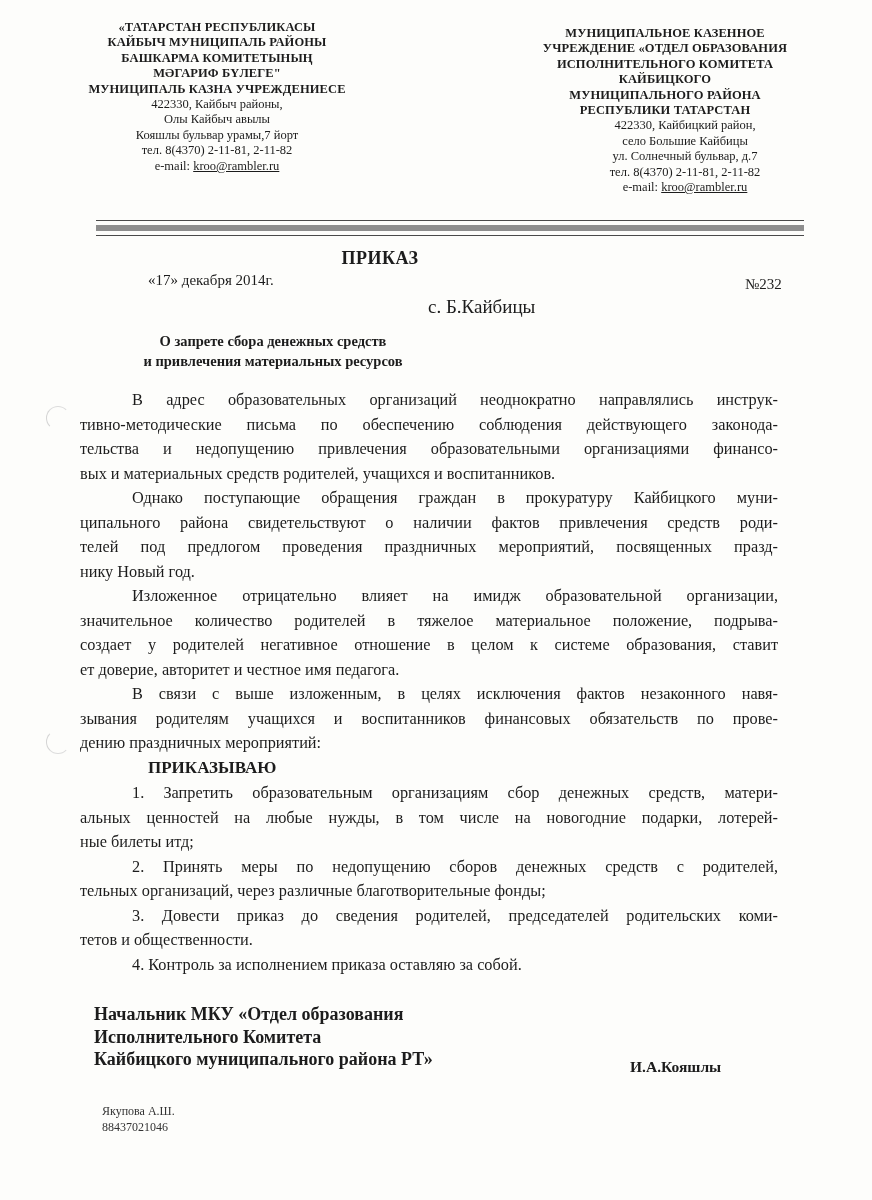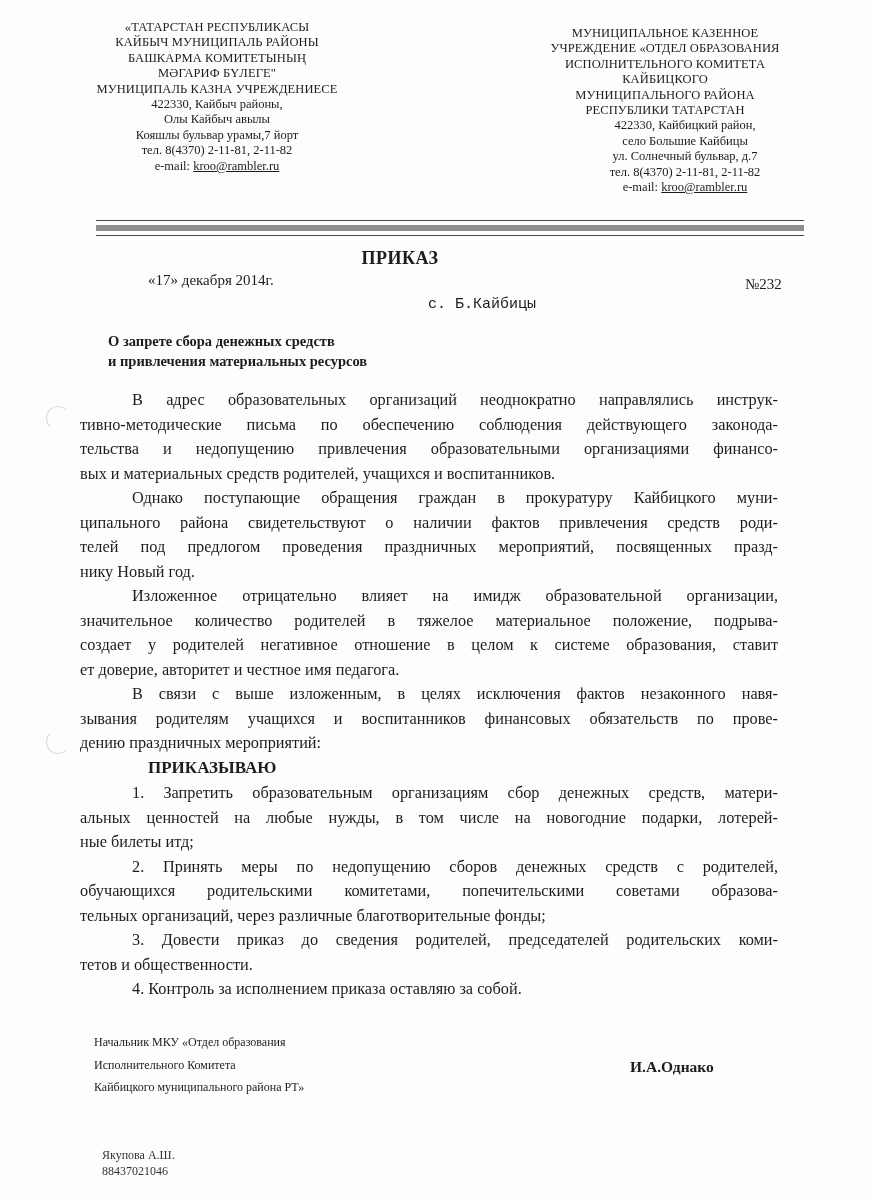--- a/index.html
+++ b/index.html
@@ -10,68 +10,68 @@
       color: #1c1c1c;
       position: relative;
       overflow: hidden;
     }
     .page { position: absolute; left: 0; top: 0; width: 872px; height: 1200px; }
 
     .hdr-block {
       position: absolute; text-align: center;
       font-size: 12.5px; line-height: 15.4px;
     }
-    .hdr-block .b { font-weight: normal; letter-spacing: 0.1px; }
+    .hdr-block .b { font-weight: bold; letter-spacing: 0.1px; }
     .hdr-left { left: 82px; top: 20px; width: 270px; }
     .hdr-right { left: 535px; top: 26px; width: 260px; }
     .hdr-right .addr { padding-left: 40px; }
     .u { text-decoration: underline; }
 
     .rule-wrap { position: absolute; left: 96px; top: 220px; width: 708px; }
     .rule-thin { height: 1px; background: #4a4a4a; }
     .rule-thick { height: 6px; background: #8e8e8e; margin: 4px 0 4px 0; }
 
     .title {
       position: absolute; left: 0; width: 760px; top: 248px;
-      text-align: center; font-weight: bold; font-size: 18px; letter-spacing: 0.5px; margin-left: 20px;
+      text-align: center; font-weight: bold; font-size: 18px; letter-spacing: 0.5px;
     }
     .date { position: absolute; left: 148px; top: 272px; font-size: 15px; }
     .num { position: absolute; left: 745px; top: 276px; font-size: 15px; text-align: center; }
-    .place { position: absolute; left: 428px; top: 296px; font-size: 15px; font-family: Liberation Mono, monospace; }
+    .place { position: absolute; left: 428px; top: 296px; font-size: 19px; }
 
     .subject {
       position: absolute; left: 108px; top: 331px; width: 330px;
-      font-weight: bold; font-size: 14.5px; line-height: 20px;
+      text-align: center; font-weight: bold; font-size: 14.5px; line-height: 20px;
     }
 
     .body {
       position: absolute; left: 80px; top: 388px; width: 698px;
       font-size: 16.3px; line-height: 24.5px; text-align: justify;
     }
     .body .line { display: block; text-align: justify; text-align-last: justify; text-indent: 0; white-space: nowrap; }
     .body .line.first { padding-left: 52px; }
     .body .line.last { text-align-last: left; }
 
     .order-head {
       position: absolute; left: 148px; top: 758px;
       font-weight: bold; font-size: 17px;
     }
     .items { top: 781px; }
 
     .sign {
-      position: absolute; left: 94px; top: 1031px;
-      font-weight: normal; font-size: 12px; line-height: 22.5px;
+      position: absolute; left: 94px; top: 1003px;
+      font-weight: bold; font-size: 18px; line-height: 22.5px;
     }
     .signer {
       position: absolute; left: 630px; top: 1058px;
       font-weight: bold; font-size: 15.5px;
     }
     .exec {
       position: absolute; left: 102px; top: 1103px;
-      font-size: 12px; line-height: 16px; color: #333; margin-top: 44px;
+      font-size: 12px; line-height: 16px; color: #333;
     }
 
     .hole {
       position: absolute; width: 22px; height: 22px; border-radius: 50%;
       border: 1px solid transparent;
     }
     .hole-top { left: 46px; top: 406px; border-left-color: #d4d4d4; border-top-color: #dcdcdc; }
     .hole-bottom { left: 46px; top: 730px; border-left-color: #d4d4d4; border-bottom-color: #dcdcdc; }
   </style>
 </head>
@@ -158,36 +158,35 @@
   <div class="order-head">ПРИКАЗЫВАЮ</div>
 
   <div class="body items" id="order-items">
       <div>
         <span class="line first">1. Запретить образовательным организациям сбор денежных средств, матери-</span>
         <span class="line">альных ценностей на любые нужды, в том числе на новогодние подарки, лотерей-</span>
         <span class="line last">ные билеты итд;</span>
       </div>
       <div>
         <span class="line first">2. Принять меры по недопущению сборов денежных средств с родителей,</span>
-        <span class="line">обучающихся родительскими комитетами, попечительскими советами образова-</span>
         <span class="line last">тельных организаций, через различные благотворительные фонды;</span>
       </div>
       <div>
         <span class="line first">3. Довести приказ до сведения родителей, председателей родительских коми-</span>
         <span class="line last">тетов и  общественности.</span>
       </div>
       <div>
         <span class="line first last">4. Контроль за исполнением приказа оставляю за собой.</span>
       </div>
     </div>
 
   <div class="sign">
     <div>Начальник МКУ «Отдел образования</div>
     <div>Исполнительного Комитета</div>
     <div>Кайбицкого муниципального района РТ»</div>
   </div>
-  <div class="signer">И.А.Однако</div>
+  <div class="signer">И.А.Кояшлы</div>
 
   <div class="exec">
     <div>Якупова А.Ш.</div>
     <div>88437021046</div>
   </div>
 </div>
 
 </body></html>

